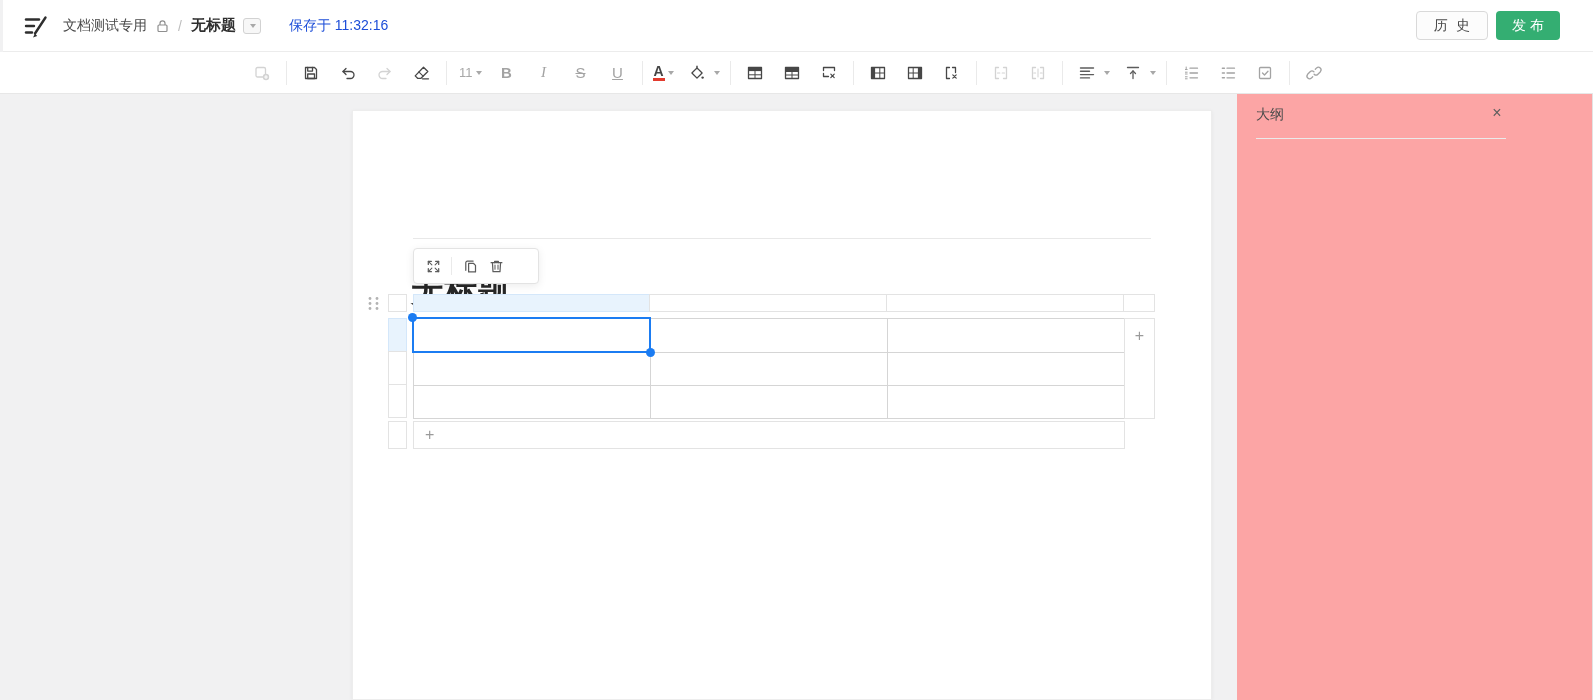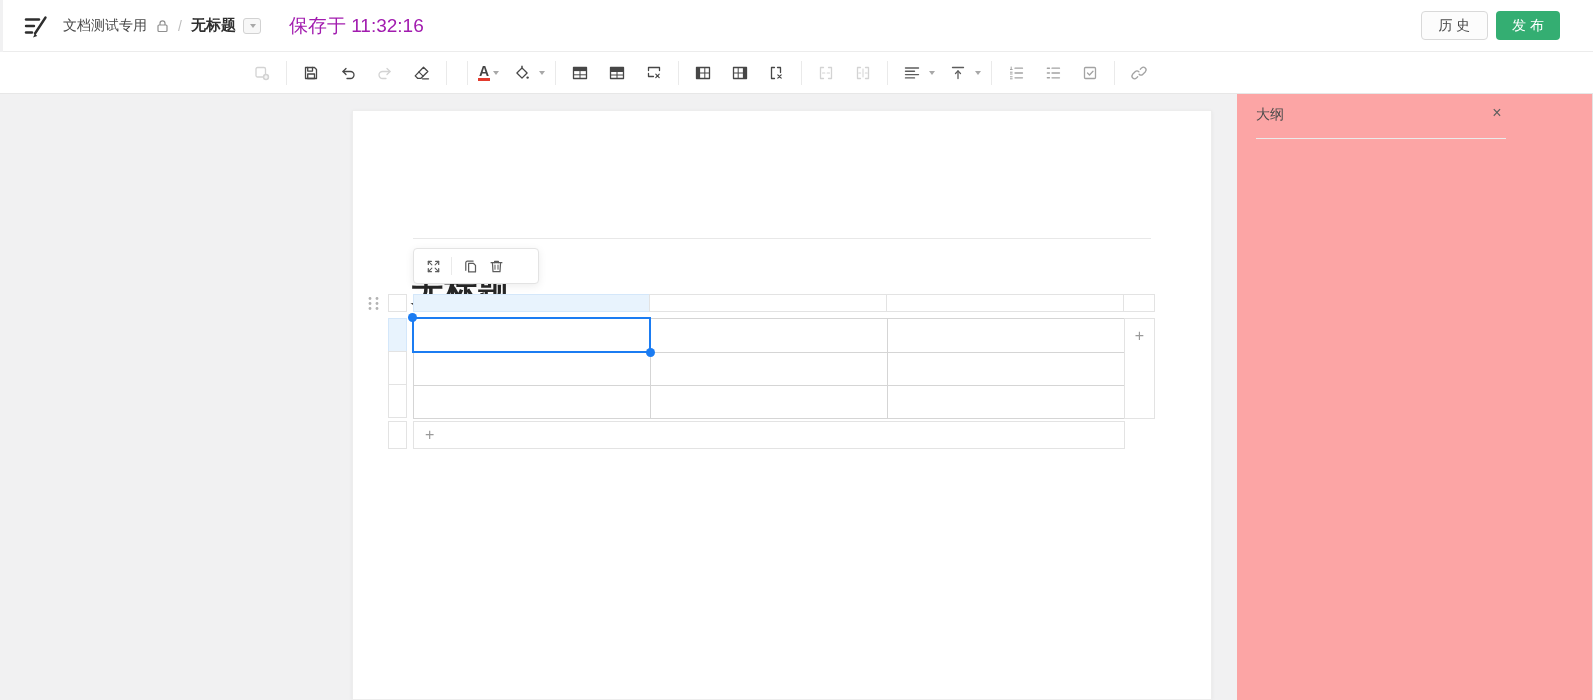--- a/index.html
+++ b/index.html
@@ -16,26 +16,26 @@
   }
   .logo { margin-right:14px; display:flex; }
   .ws-name { font-size:14px; color:#4a4a4a; margin-right:9px; cursor:pointer; }
   .lock { margin-right:9px; display:flex; }
   .crumb-sep { color:#bdbdbd; font-size:14px; margin-right:9px; }
   .doc-title { font-size:15px; font-weight:700; color:#2f2f2f; margin-right:7px; }
   .title-menu {
     width:18px; height:16px; border:1px solid #d2d2d2; border-radius:3px;
     background:#f7f7f7; display:flex; align-items:center; justify-content:center; cursor:pointer;
   }
-  .save-status { font-size:19px; color:#a21caf; margin-left:28px; }
+  .save-status { font-size:14px; color:#1d4ed8; margin-left:28px; }
   .tb-spacer { flex:1; }
   .btn-history {
     height:29px; padding:0 17px; font-size:14px; color:#4a4a4a;
     background:#fcfcfc; border:1px solid #d9d9d9; border-radius:4px; cursor:pointer;
-    font-family:Liberation Serif, serif;
+    font-family:Liberation Mono, monospace;
   }
   .btn-publish {
     height:29px; padding:0 16px; font-size:14px; color:#fff; font-weight:400;
     background:#34ae72; border:none; border-radius:4px; margin-left:8px; margin-right:16px;
     cursor:pointer; font-family:inherit;
   }
   
   .toolbar {
     position:absolute; left:0; top:52px; width:1593px; height:42px;
     background:#fff; border-bottom:1px solid #e7e7e7;
@@ -204,20 +204,38 @@
     <button class="tbtn c-dark">
       <svg width="18" height="18" viewBox="0 0 18 18">
         <path d="M10.5 3.2l4.3 4.3-6.8 6.8H4.6l-2.4-2.4z"></path>
         <path d="M5.8 7.9l4.3 4.3" stroke-width="1.1"></path>
         <path d="M9.5 14.8h6"></path>
       </svg>
     </button>
   </div>
   <span class="sep"></span>
 
+  <div class="grp">
+    <span class="fs-ctl">
+      <span>11</span>
+      <i class="caret"></i>
+    </span>
+    <button class="tbtn">
+        <span class="ltr b">B</span>
+      </button>
+    <button class="tbtn">
+        <span class="ltr i">I</span>
+      </button>
+    <button class="tbtn">
+        <span class="ltr s">S</span>
+      </button>
+    <button class="tbtn">
+        <span class="ltr u">U</span>
+      </button>
+  </div>
   <span class="sep"></span>
 
   <div class="grp">
     <span class="combo">
       <span class="color-a">A</span>
       <i class="caret"></i>
     </span>
     <span class="combo">
       <span class="tbtn c-dark">
         <svg width="18" height="18" viewBox="0 0 18 18">

